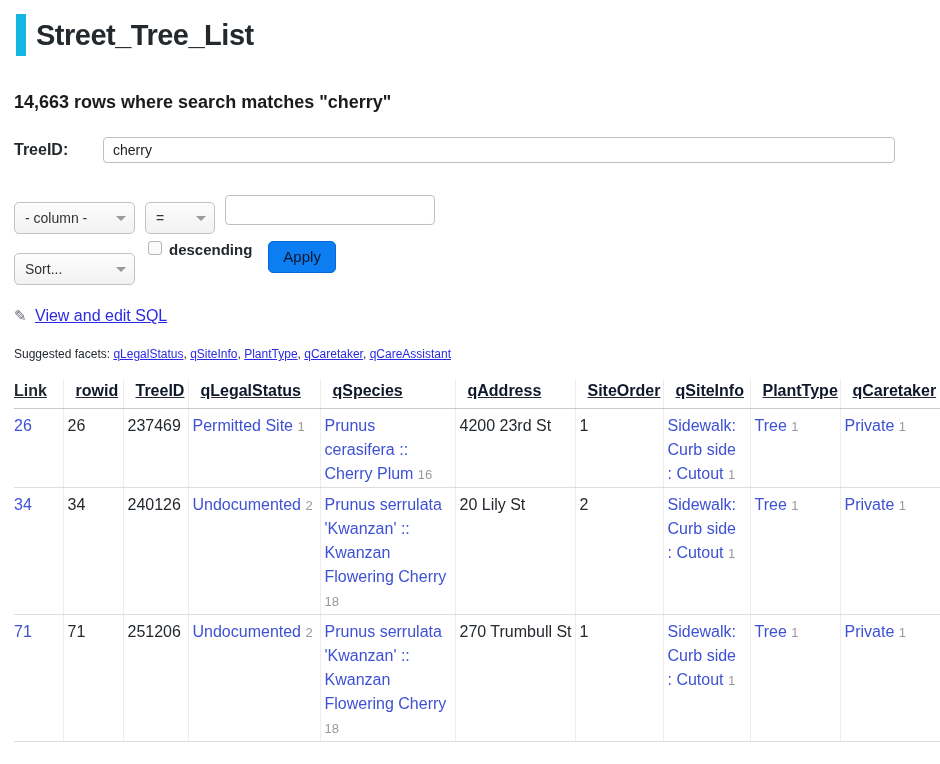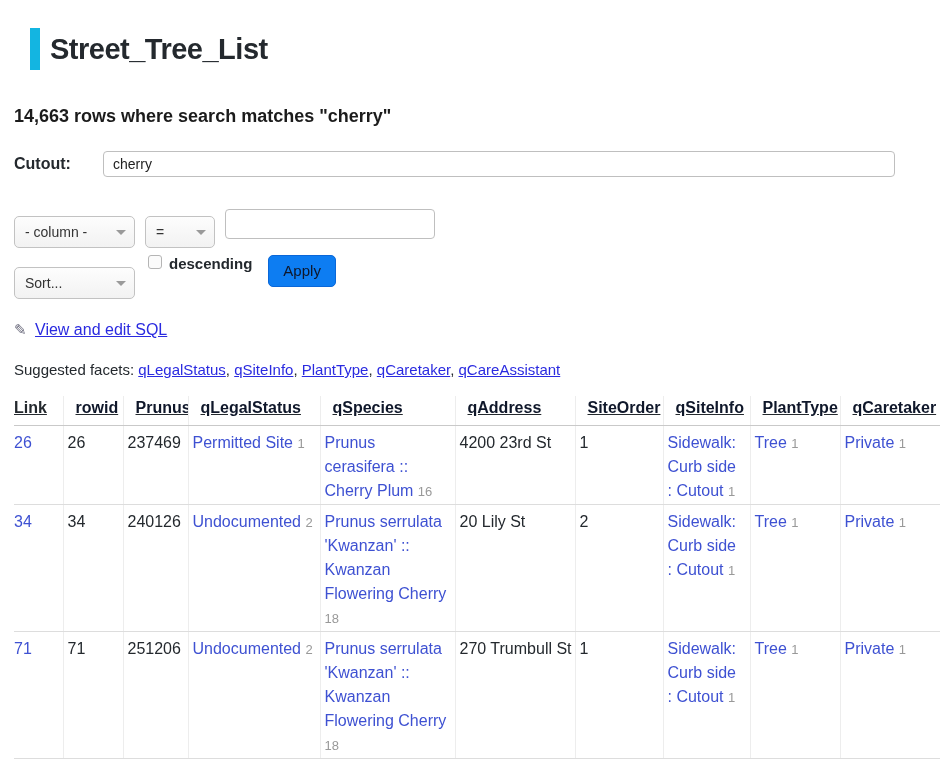--- a/index.html
+++ b/index.html
@@ -1,21 +1,21 @@
 <!DOCTYPE html>
 <html><head>
 <meta charset="utf-8">
 <style>
   * { box-sizing: border-box; }
   html, body { margin: 0; padding: 0; background: #fff; }
   body { font-family: "Liberation Sans", sans-serif; color: #24292e; }
   .page { width: 940px; height: 764px; overflow: hidden; padding: 12px 0 0 14px; position: relative; }
 
   
-  .title-row { display: flex; align-items: stretch; margin: 16px; }
+  .title-row { display: flex; align-items: stretch; margin: 2px; }
   .accent { width: 10px; height: 42px; background: #13b5e1; margin-right: 10px; flex: 0 0 10px; }
   .title-text { font-size: 29px; font-weight: bold; line-height: 42px; letter-spacing: -0.5px; color: #24292e; }
 
   
   .summary { margin: 36px 0 0 0; font-size: 18px; font-weight: bold; color: #1b1b1b; }
 
   
   .search-row { display: flex; align-items: center; margin-top: 24px; }
   .search-label { flex: 0 0 89px; font-size: 16px; font-weight: bold; }
   .search-input { width: 792px; height: 26px; border: 1px solid #bfbfbf; border-radius: 4px;
@@ -43,21 +43,21 @@
                 border: 1px solid #b5b5b5; border-radius: 3px; background: #fbfbfb;
                 margin: 0 0 0 13px; }
   .desc-label { font-size: 15px; font-weight: bold; margin-left: 7px; }
   .apply-btn { margin-left: 16px; background: #0d7df2; color: #0f172a; border: 1px solid #0a67d8;
                border-radius: 5px; font-size: 15px; padding: 6px 14px; line-height: 1.2;
                font-family: "Liberation Sans", sans-serif; cursor: pointer; }
 
   
   .sql-line   { margin: 26px 0 0 0; font-size: 16px; }
   .export-line{ margin: 22px 0 0 0; font-size: 16px; }
-  .facets-line{ margin: 22px 0 0 0; font-size: 15px; }
+  .facets-line{ margin: 22px 0 0 0; font-size: 12px; }
   .pencil { color: #68687a; margin-right: 4px; font-size: 15px; }
   a.plain-link { color: #2a2ae0; text-decoration: underline; }
 
   
   table.rows { margin-top: 18px; width: 926px; border-collapse: collapse; table-layout: fixed; }
   th, td { text-align: left; vertical-align: top; font-size: 16px; line-height: 24px;
            padding: 5px 5px 0 4px; border-right: 1px solid #ededed; overflow: hidden; }
   th { padding: 0 5px 5px 4px; border-bottom: 1px solid #c9c9c9; font-weight: bold; white-space: nowrap; text-decoration: underline; }
   td { border-bottom: 1px solid #ddd; }
   th:first-child, td:first-child { padding-left: 0; }
@@ -72,21 +72,21 @@
 <div class="page">
 
   <h1 class="title-row">
     <span class="accent"></span>
     <span class="title-text">Street_Tree_List</span>
   </h1>
 
   <p class="summary">14,663 rows where search matches "cherry"</p>
 
   <div class="search-row">
-    <span class="search-label">Cutout:</span>
+    <span class="search-label">TreeID:</span>
     <input type="text" class="search-input" value="cherry" style="">
   </div>
 
   <div class="filter-row">
     <span class="select-wrap w-col"><select>
         <option>- column -</option>
       </select></span>
     <span class="select-wrap w-op"><select>
         <option>=</option>
       </select></span>
@@ -123,21 +123,21 @@
         <col style="width:120px">
       <col style="width:88px">
         <col style="width:87px">
         <col style="width:90px">
       <col style="width:100px">
     </colgroup>
     <thead>
       <tr id="header-row">
           <th>Link</th>
           <th><a href="#">rowid</a></th>
-          <th><a href="#">Prunus</a></th>
+          <th><a href="#">TreeID</a></th>
           <th><a href="#">qLegalStatus</a></th>
           <th><a href="#">qSpecies</a></th>
           <th><a href="#">qAddress</a></th>
           <th><a href="#">SiteOrder</a></th>
           <th><a href="#">qSiteInfo</a></th>
           <th><a href="#">PlantType</a></th>
           <th><a href="#">qCaretaker</a></th>
         </tr>
     </thead>
     <tbody id="table-body">

